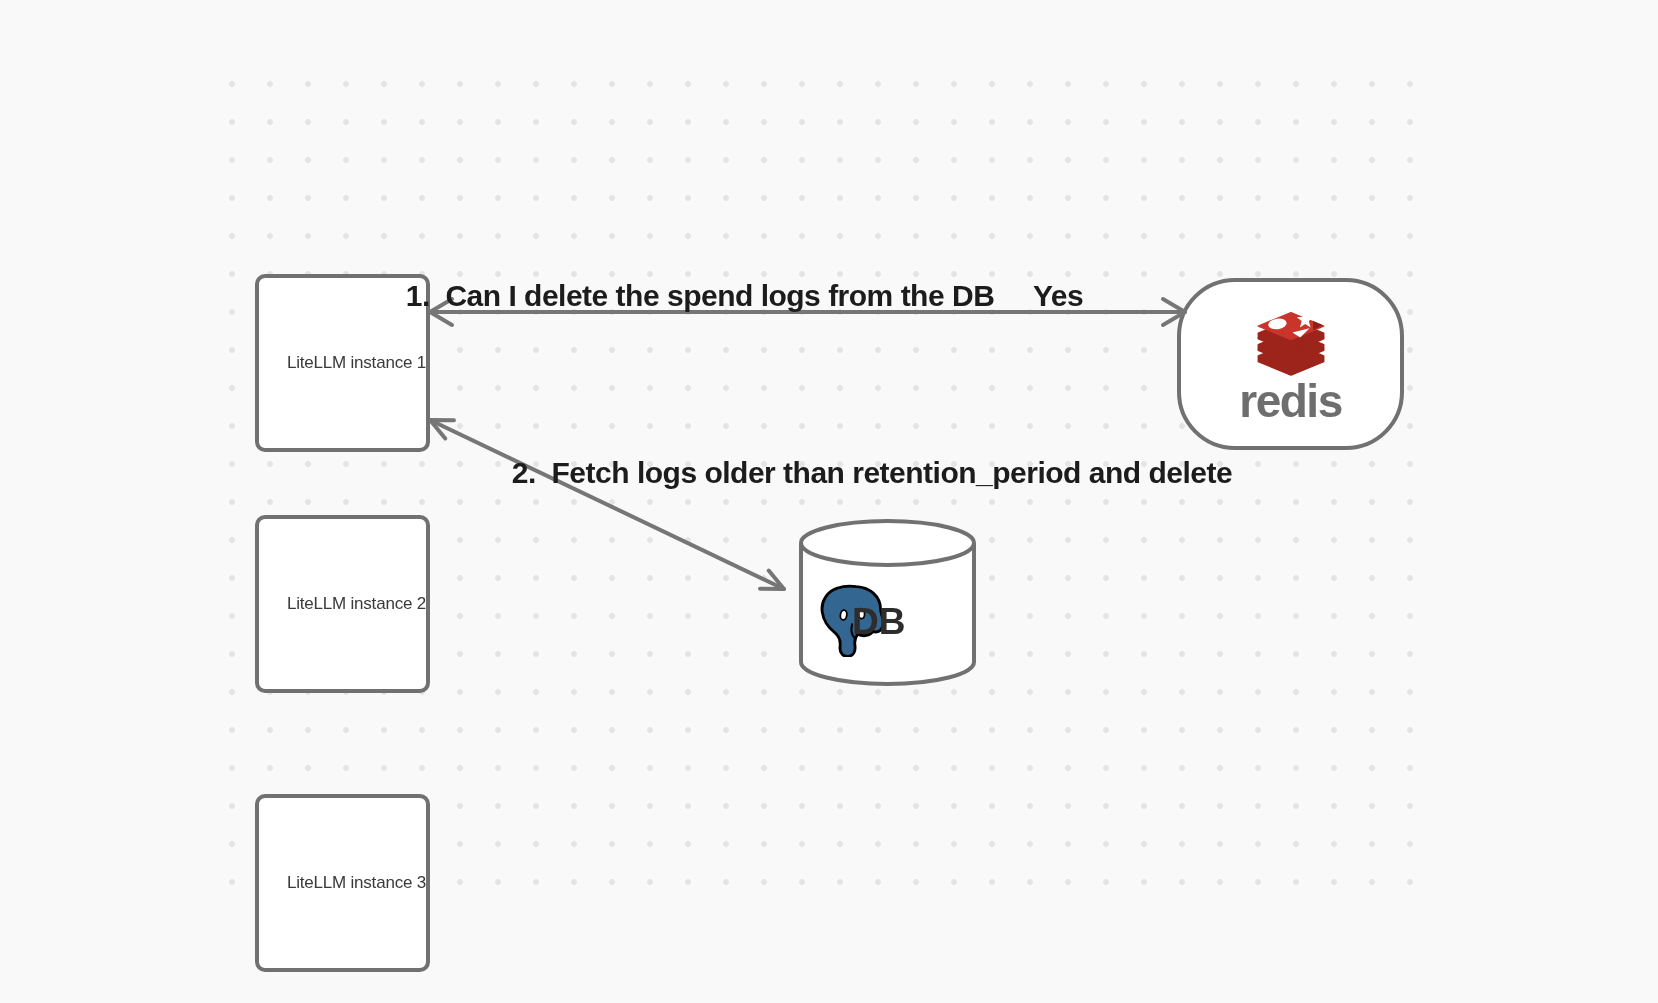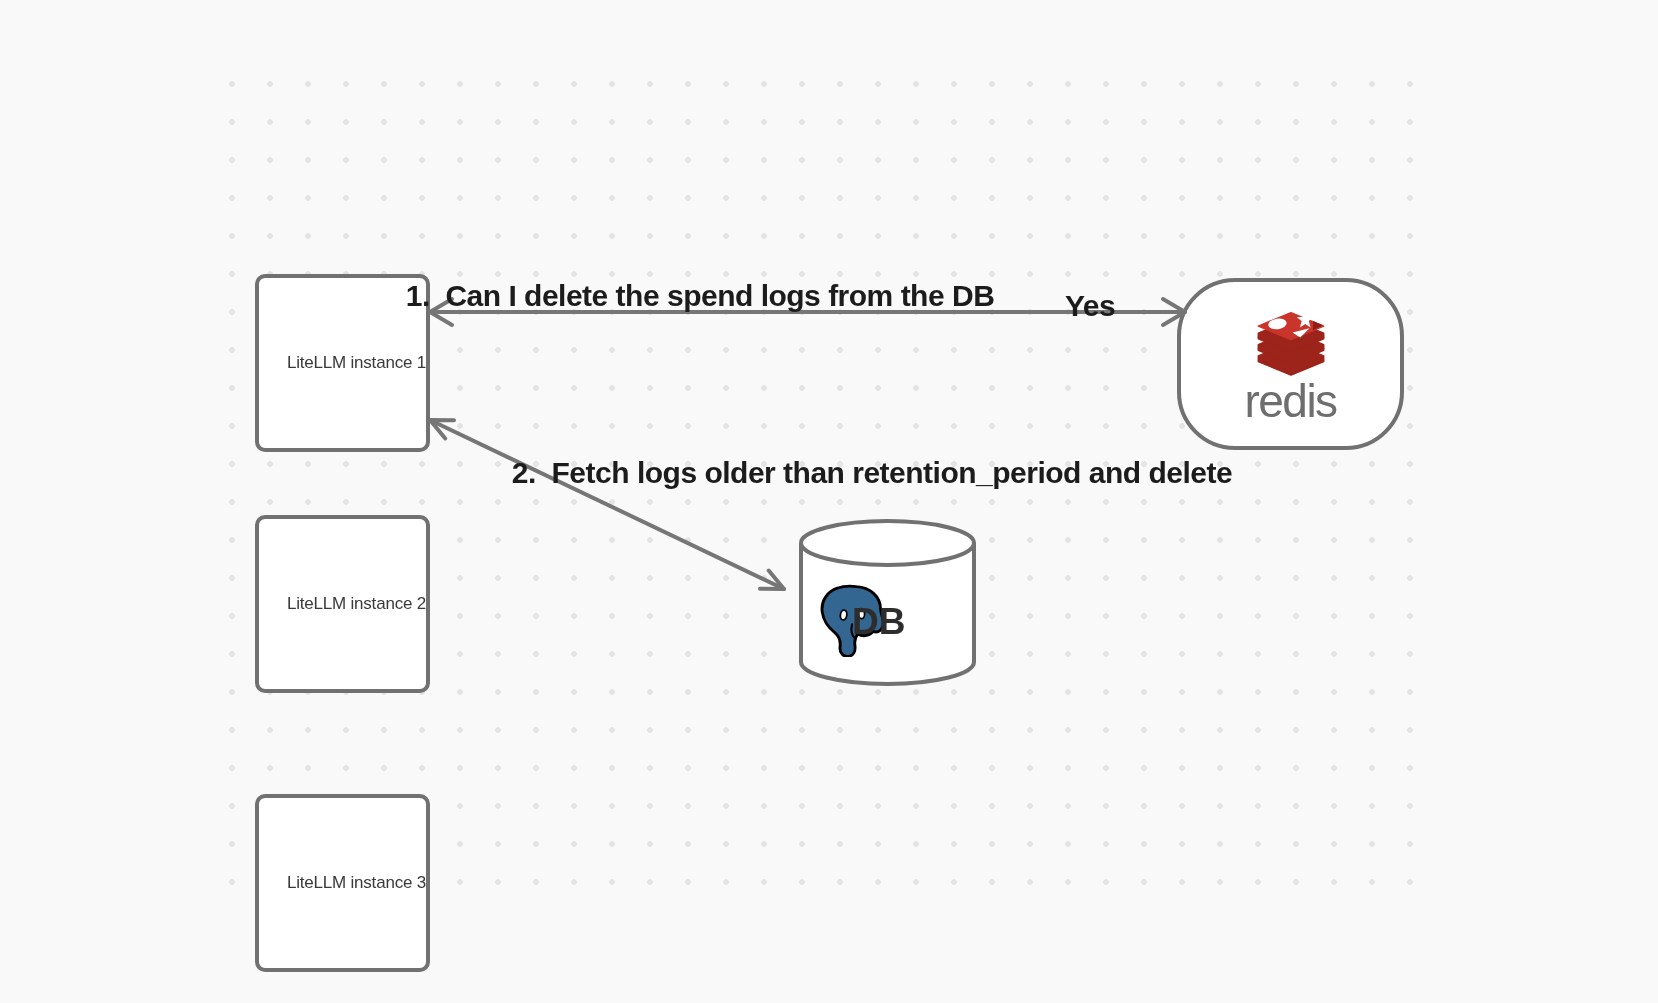--- a/index.html
+++ b/index.html
@@ -34,21 +34,21 @@
   .instance-label{
     font-size:17px;color:var(--node-text);letter-spacing:-0.2px;white-space:pre;
   }
   .redis-node{
     position:absolute;left:1177px;top:278px;width:227px;height:172px;
     box-sizing:border-box;background:#ffffff;
     border:4px solid var(--stroke-gray);border-radius:58px;
     display:flex;flex-direction:column;align-items:center;justify-content:center;
   }
   .redis-wordmark{
-    font-size:46px;font-weight:normal;color:var(--redis-wordmark);
+    font-size:46px;font-weight:bold;color:var(--redis-wordmark);
     letter-spacing:-1.5px;line-height:1;margin-top:-4px;white-space:pre;
   }
   .arrow-label{
     position:absolute;transform:translate(-50%,-50%);
     font-size:30px;font-weight:bold;color:var(--label-dark);
     letter-spacing:-0.5px;white-space:pre;
   }
   .svg-abs{position:absolute;pointer-events:none;}
   .db-label{
     position:absolute;left:852px;top:600px;height:44px;line-height:44px;
@@ -118,16 +118,16 @@
       <path d="M452 299 L430 312 L452 325"></path>
       <path d="M1163 299 L1185 312 L1163 325"></path>
 
       <line x1="430" y1="420" x2="784" y2="589"></line>
       <path d="M445.3 438.5 L430 420 L454 420.2"></path>
       <path d="M768.7 570.5 L784 589 L760 588.8"></path>
     </g>
   </svg>
 
   <span class="arrow-label" style="left:700px;top:296px;">1.  Can I delete the spend logs from the DB</span>
-  <span class="arrow-label" style="left:1090px;top:296px;margin-top:10px;">Yes</span>
+  <span class="arrow-label" style="left:1058px;top:296px;">Yes</span>
   <span class="arrow-label" style="left:872px;top:473px;">2.  Fetch logs older than retention_period and delete</span>
 
 </div>
 
 </body></html>

